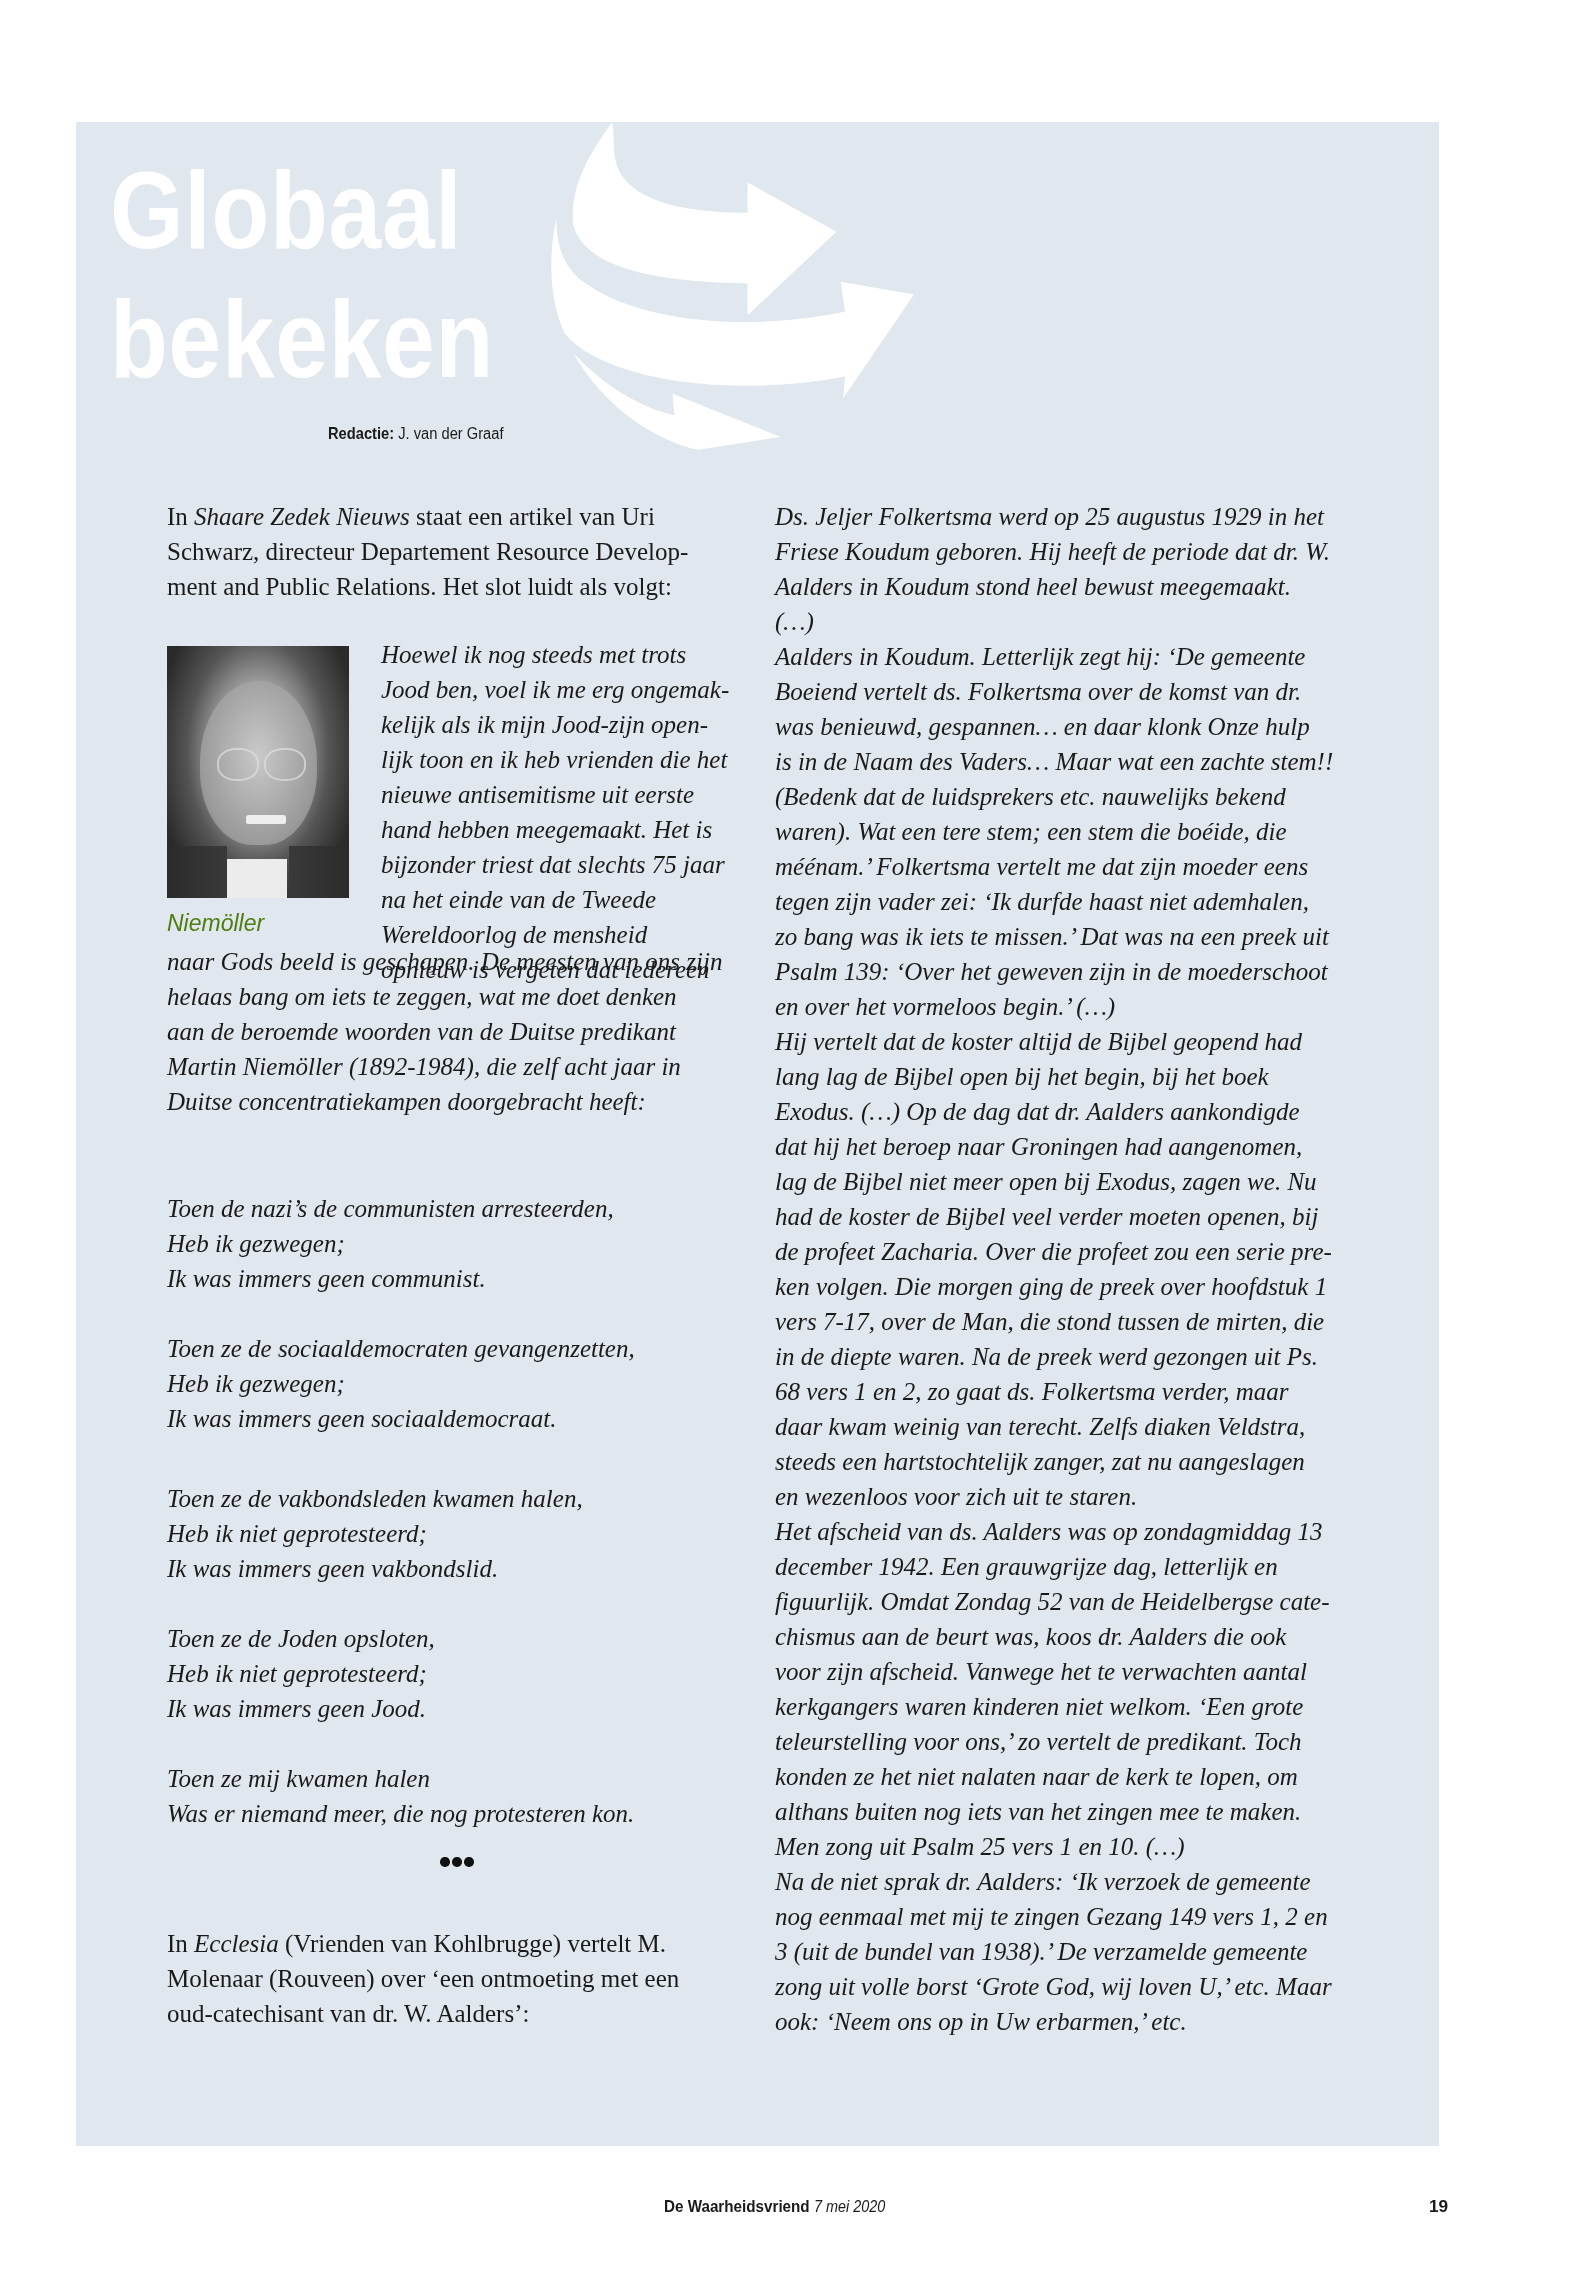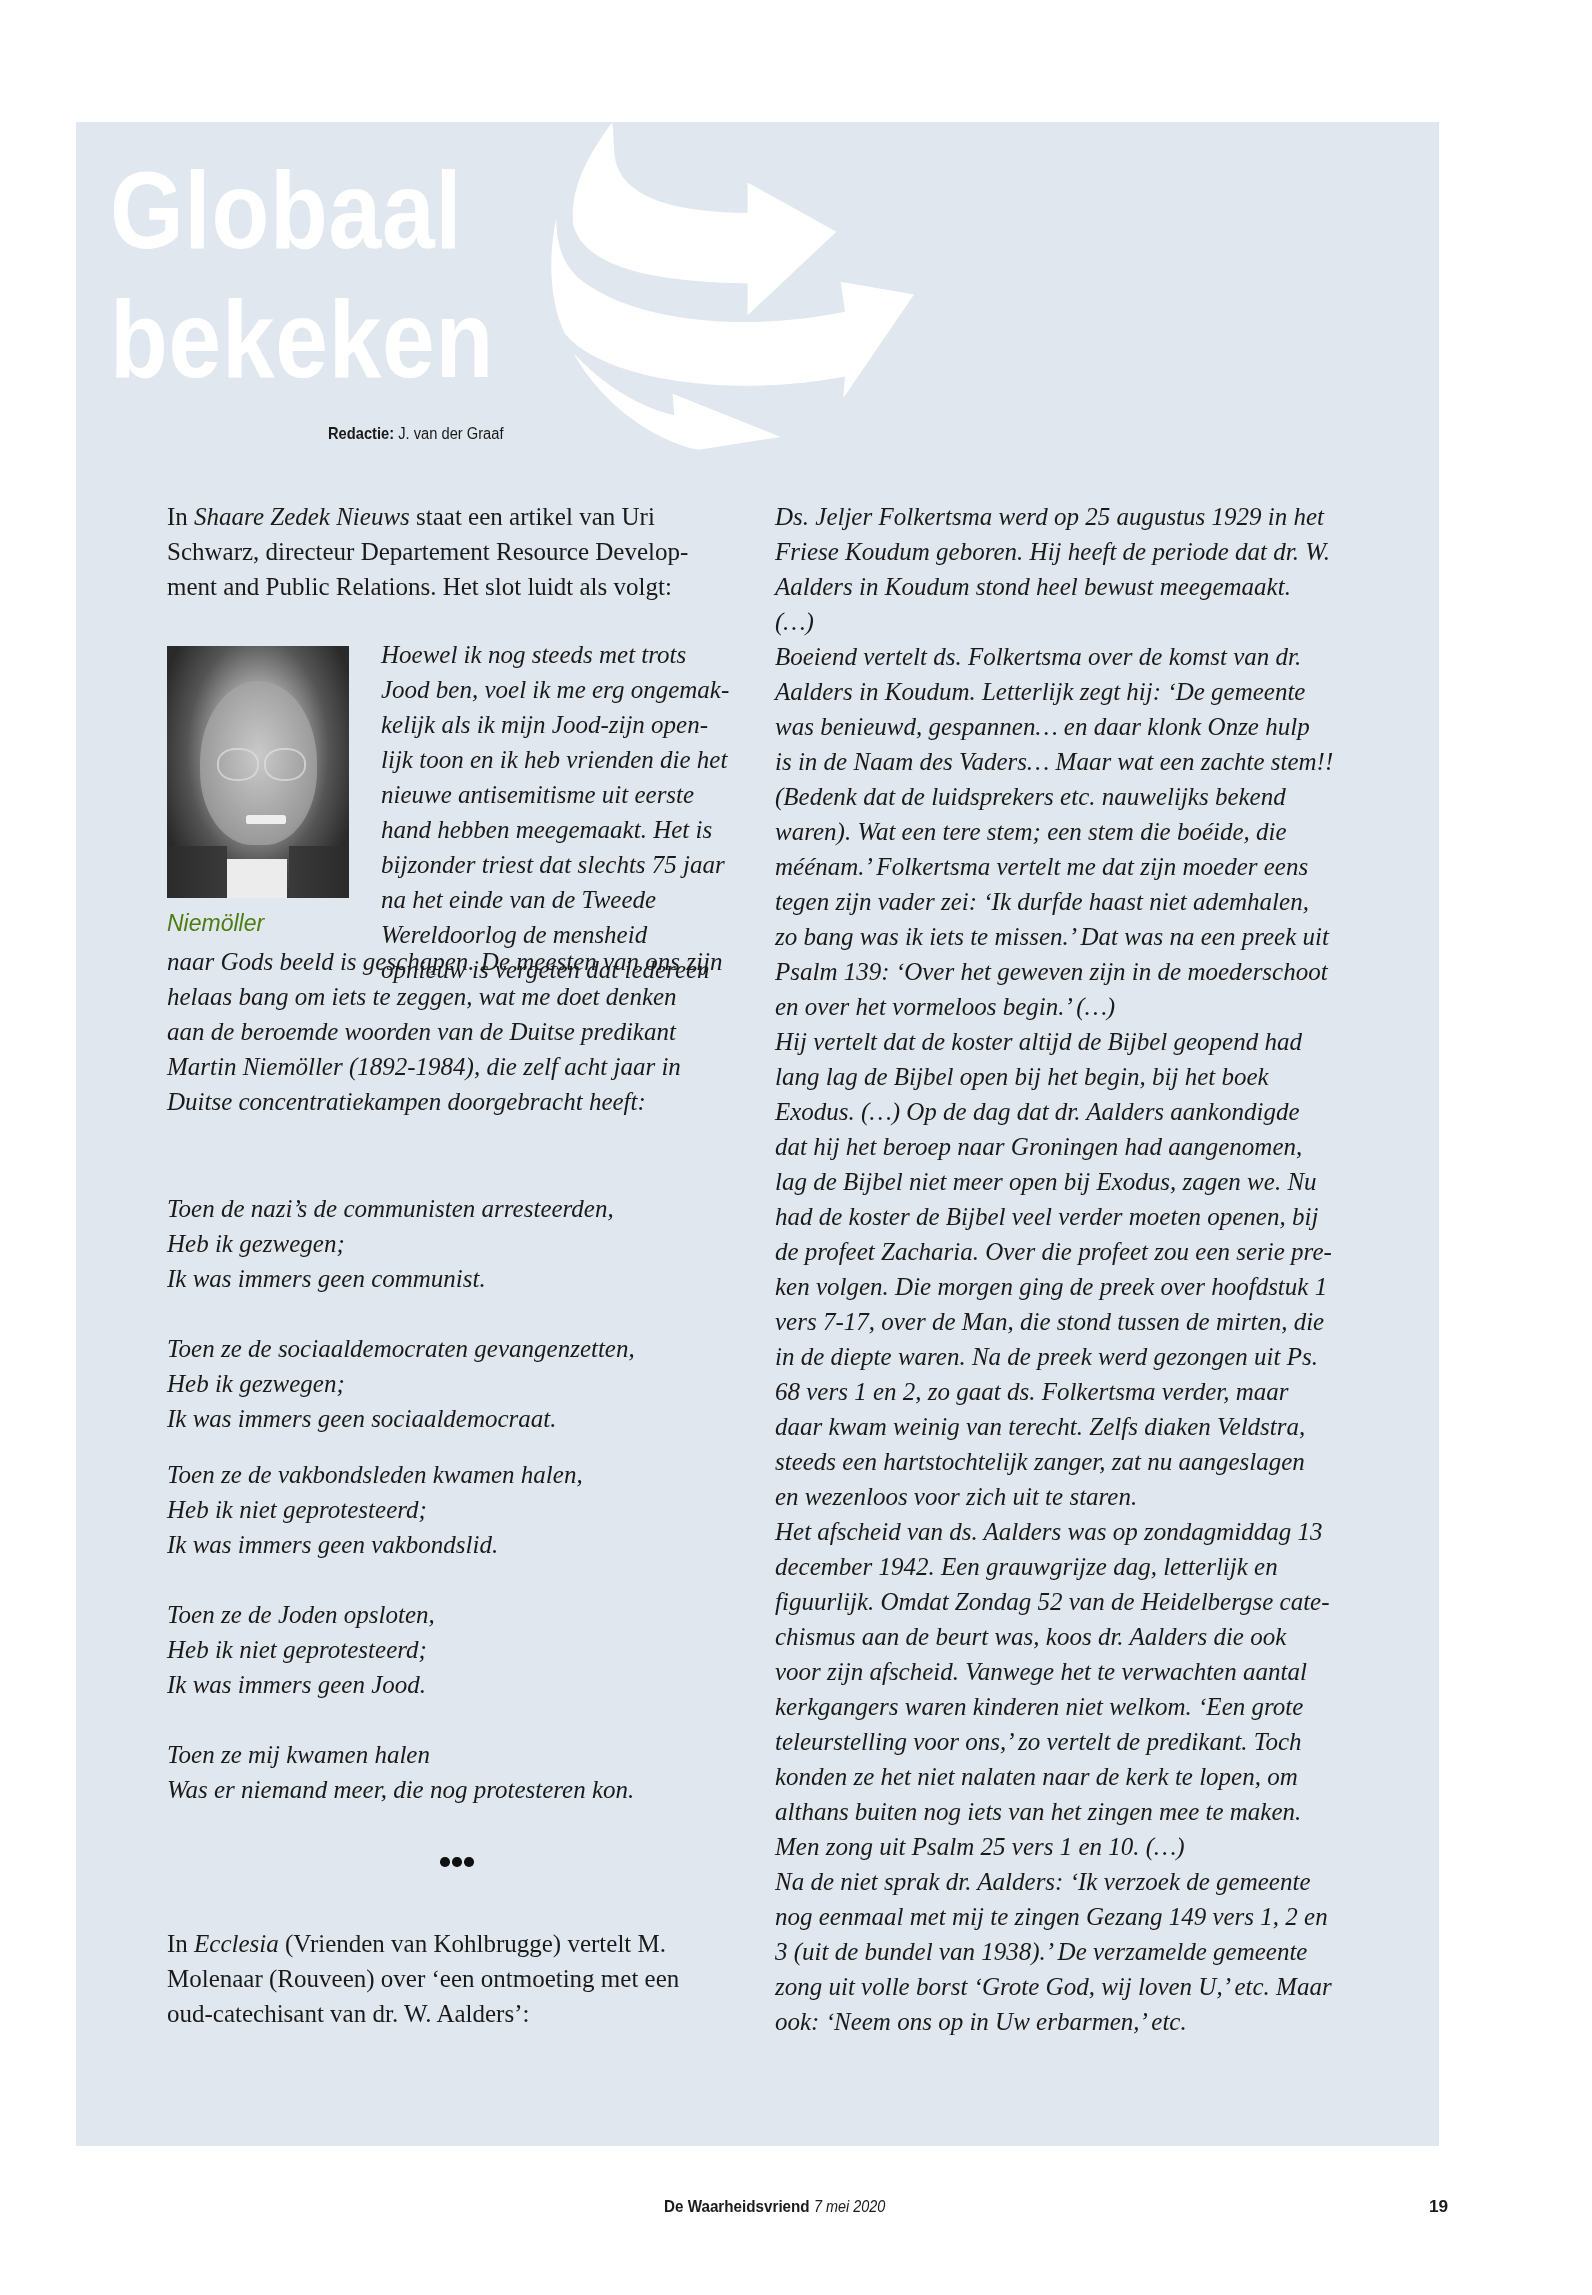--- a/index.html
+++ b/index.html
@@ -97,21 +97,21 @@
     <div class="line">aan de beroemde woorden van de Duitse predikant</div>
     <div class="line">Martin Niemöller (1892-1984), die zelf acht jaar in</div>
     <div class="line">Duitse concentratiekampen doorgebracht heeft:</div>
   </div>
 <div class="col serif-cond it" style="left:167px; top:1191px; width:595px;" id="poem">
     <div style="margin-bottom: 35px;">
       <div class="line">Toen de nazi’s de communisten arresteerden,</div>
       <div class="line">Heb ik gezwegen;</div>
       <div class="line">Ik was immers geen communist.</div>
     </div>
-    <div style="margin-bottom: 21px;">
+    <div style="margin-bottom: 45px;">
       <div class="line">Toen ze de sociaaldemocraten gevangenzetten,</div>
       <div class="line">Heb ik gezwegen;</div>
       <div class="line">Ik was immers geen sociaaldemocraat.</div>
     </div>
     <div style="margin-bottom: 35px;">
       <div class="line">Toen ze de vakbondsleden kwamen halen,</div>
       <div class="line">Heb ik niet geprotesteerd;</div>
       <div class="line">Ik was immers geen vakbondslid.</div>
     </div>
     <div style="margin-bottom: 35px;">
@@ -135,22 +135,22 @@
   <div class="line"><span>In </span><span class="it">Ecclesia</span><span> (Vrienden van Kohlbrugge) vertelt M.</span></div>
   <div class="line">Molenaar (Rouveen) over ‘een ontmoeting met een</div>
   <div class="line">oud-catechisant van dr. W. Aalders’:</div>
 </div>
 
 <div class="col col-right serif-cond it" id="right-col">
     <div class="line">Ds. Jeljer Folkertsma werd op 25 augustus 1929 in het</div>
     <div class="line">Friese Koudum geboren. Hij heeft de periode dat dr. W.</div>
     <div class="line">Aalders in Koudum stond heel bewust meegemaakt.</div>
     <div class="line">(…)</div>
+    <div class="line">Aalders in Koudum. Letterlijk zegt hij: ‘De gemeente</div>
     <div class="line">Boeiend vertelt ds. Folkertsma over de komst van dr.</div>
-    <div class="line">Aalders in Koudum. Letterlijk zegt hij: ‘De gemeente</div>
     <div class="line">was benieuwd, gespannen… en daar klonk Onze hulp</div>
     <div class="line">is in de Naam des Vaders… Maar wat een zachte stem!!</div>
     <div class="line">(Bedenk dat de luidsprekers etc. nauwelijks bekend</div>
     <div class="line">waren). Wat een tere stem; een stem die boéide, die</div>
     <div class="line">méénam.’ Folkertsma vertelt me dat zijn moeder eens</div>
     <div class="line">tegen zijn vader zei: ‘Ik durfde haast niet ademhalen,</div>
     <div class="line">zo bang was ik iets te missen.’ Dat was na een preek uit</div>
     <div class="line">Psalm 139: ‘Over het geweven zijn in de moederschoot</div>
     <div class="line">en over het vormeloos begin.’ (…)</div>
     <div class="line">Hij vertelt dat de koster altijd de Bijbel geopend had</div>

